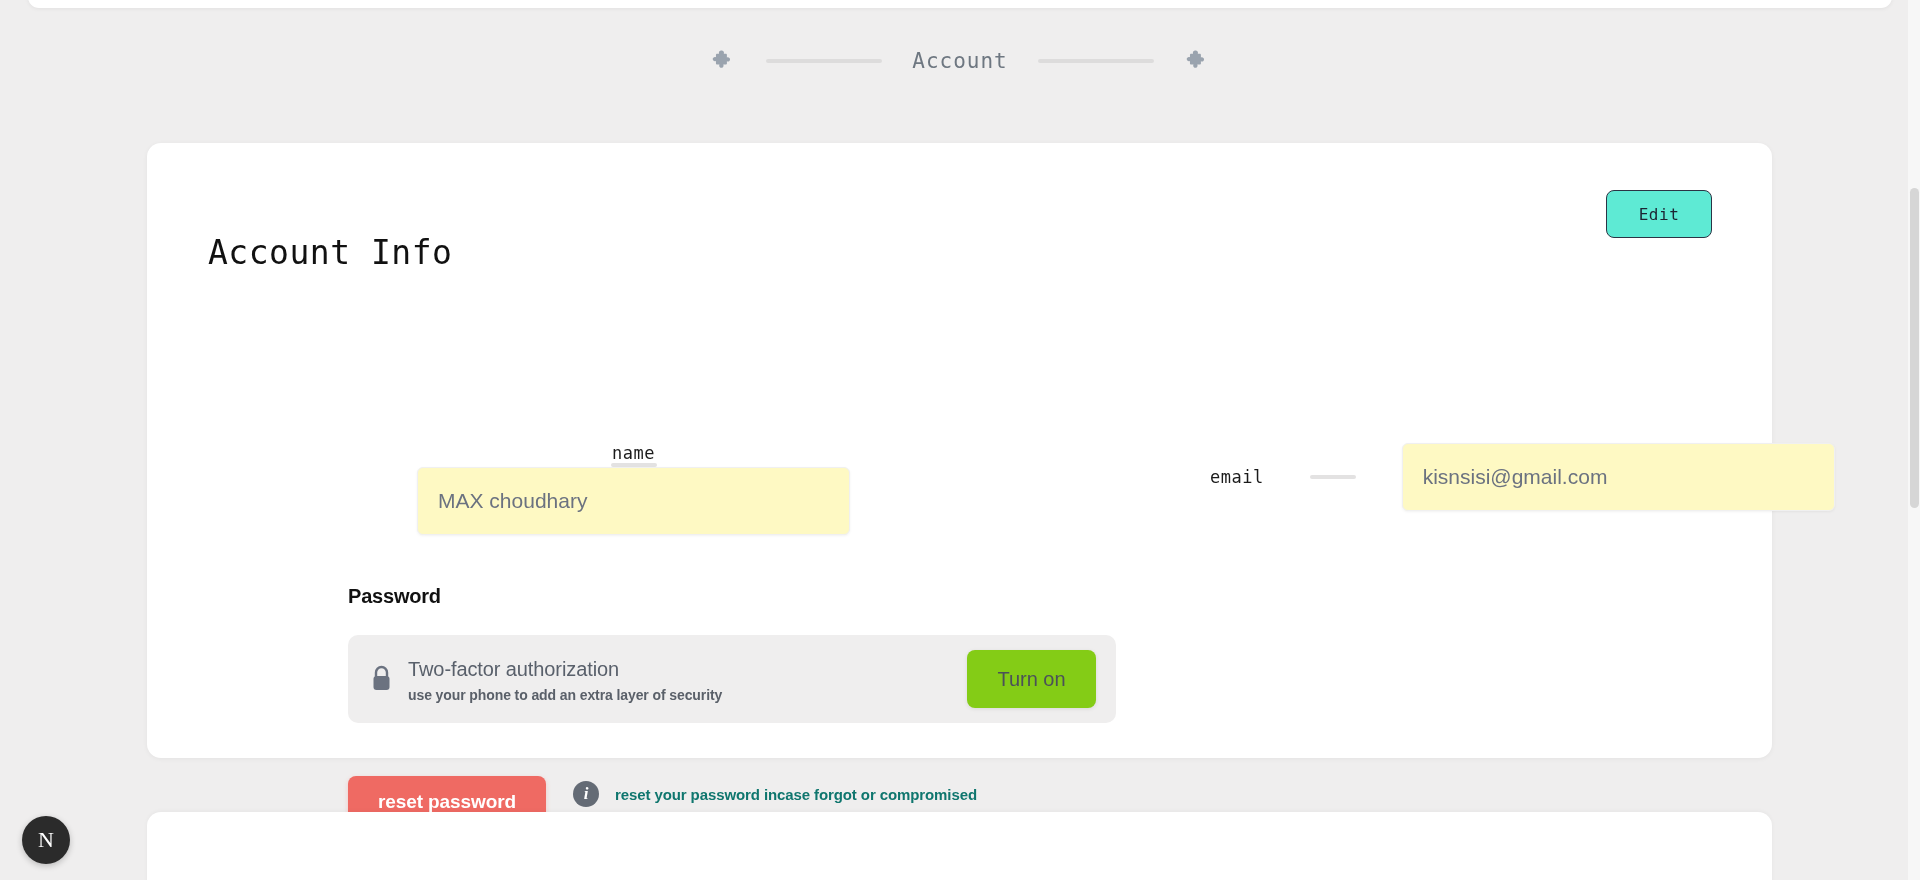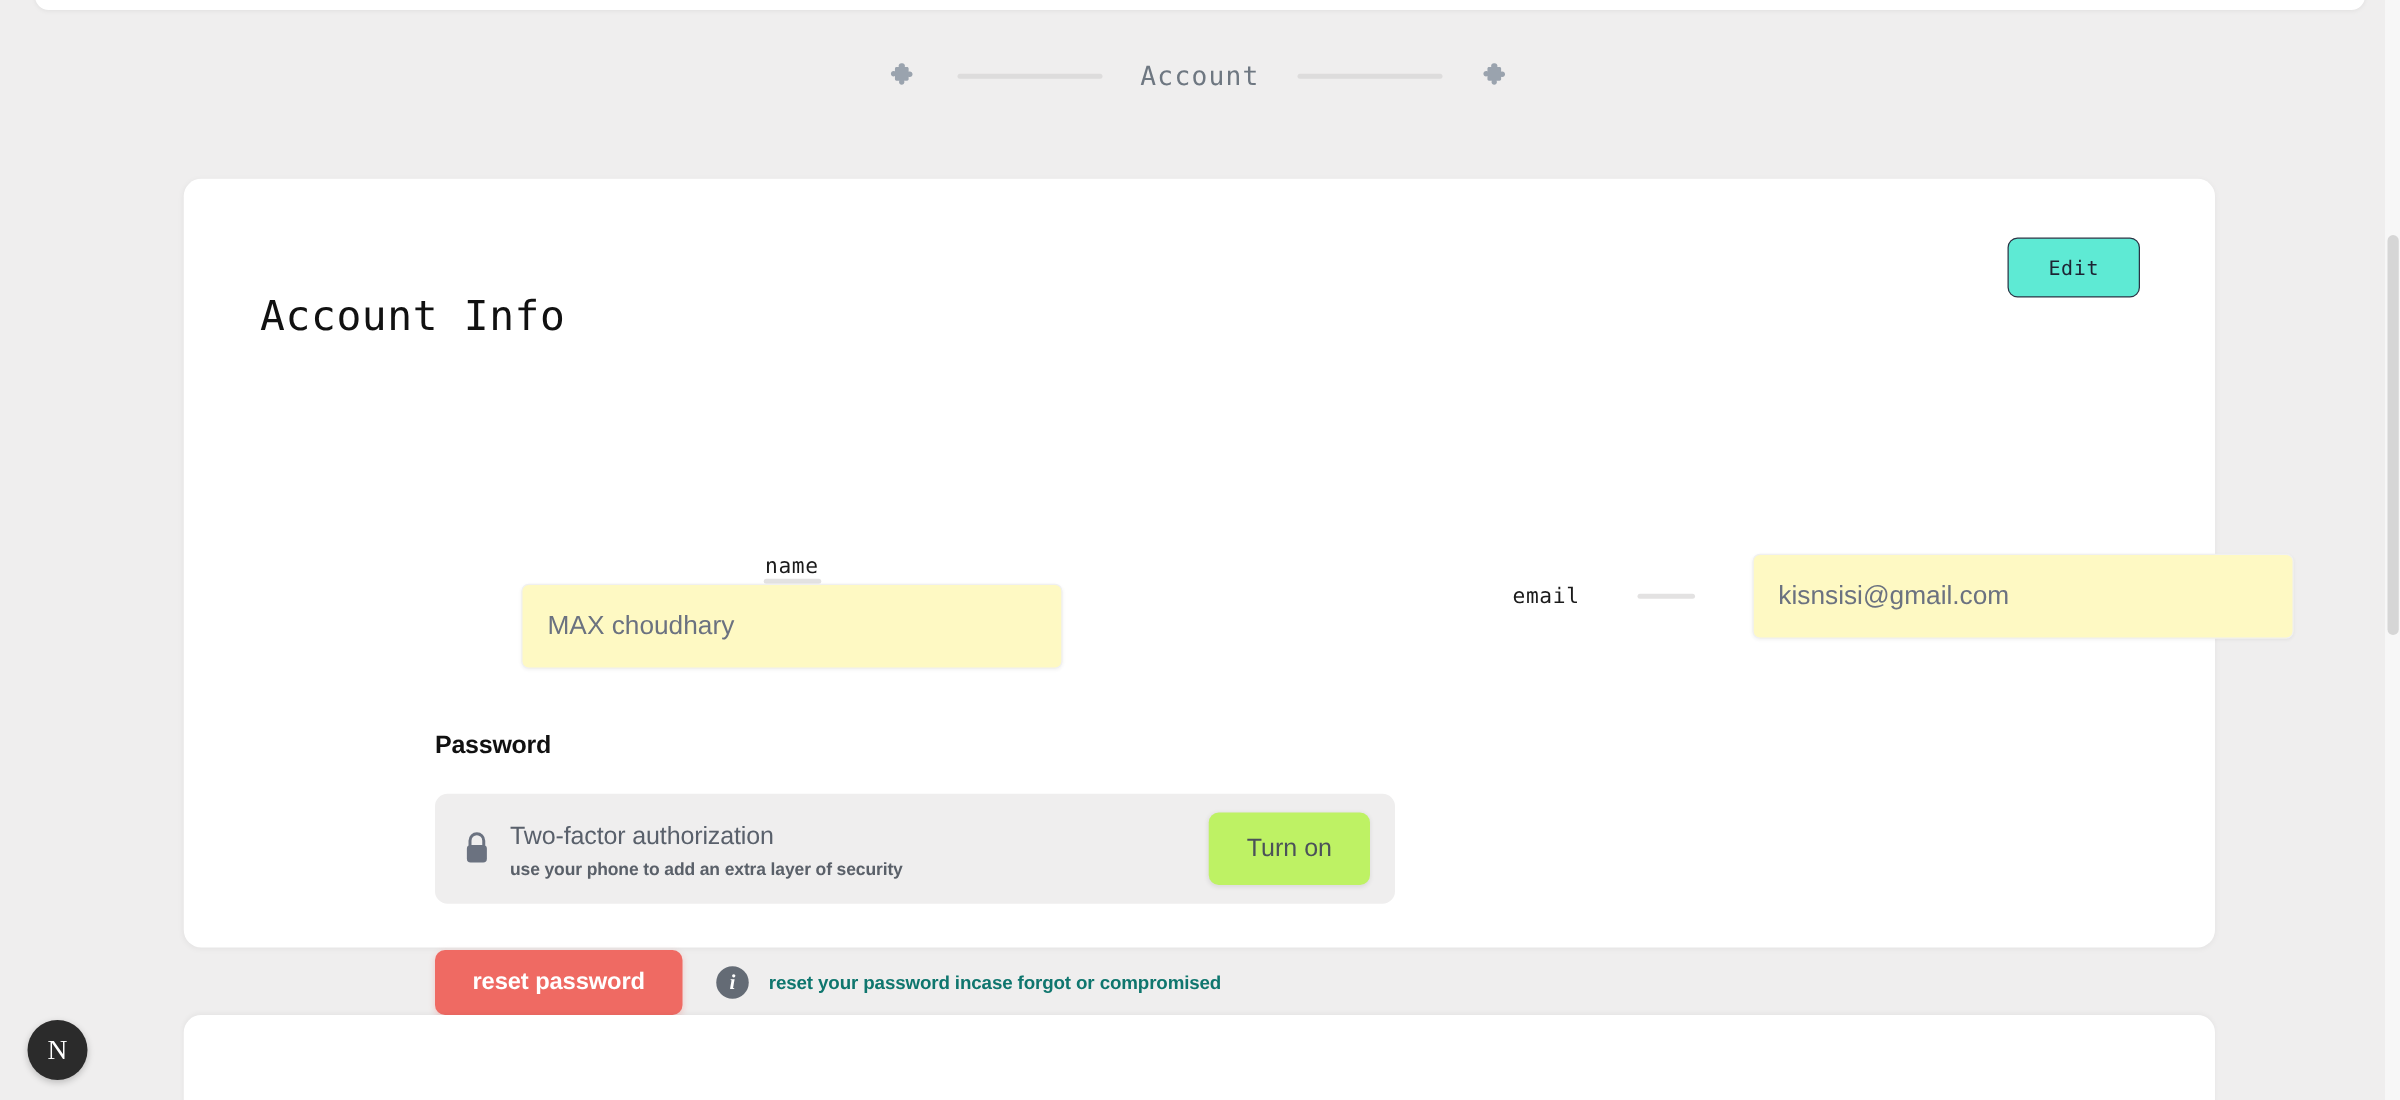--- a/index.html
+++ b/index.html
@@ -208,21 +208,21 @@
     font-size: 14px;
     font-weight: bold;
     color: #5a6069;
     margin-top: 5px;
     letter-spacing: -0.1px;
   }
   .turn-on-btn {
     margin-right: 20px;
     width: 129px;
     height: 58px;
-    background: #bef264;
+    background: #84cc16;
     border: none;
     border-radius: 8px;
     box-shadow: 0 1px 4px rgba(0,0,0,0.09);
     display: flex;
     align-items: center;
     justify-content: center;
     cursor: pointer;
     font-family: "Liberation Sans", sans-serif;
     font-size: 20px;
     font-weight: 500;
@@ -247,20 +247,21 @@
     color: #ffffff;
     font-family: "Liberation Sans", sans-serif;
     font-size: 19px;
     font-weight: bold;
     display: flex;
     align-items: center;
     justify-content: center;
     cursor: pointer;
     box-shadow: 0 2px 5px rgba(239,106,99,0.28);
     letter-spacing: -0.1px;
+    margin-top: 16px;
   }
   .info-icon {
     width: 26px;
     height: 26px;
     border-radius: 50%;
     background: #646b75;
     color: #ffffff;
     display: flex;
     align-items: center;
     justify-content: center;

